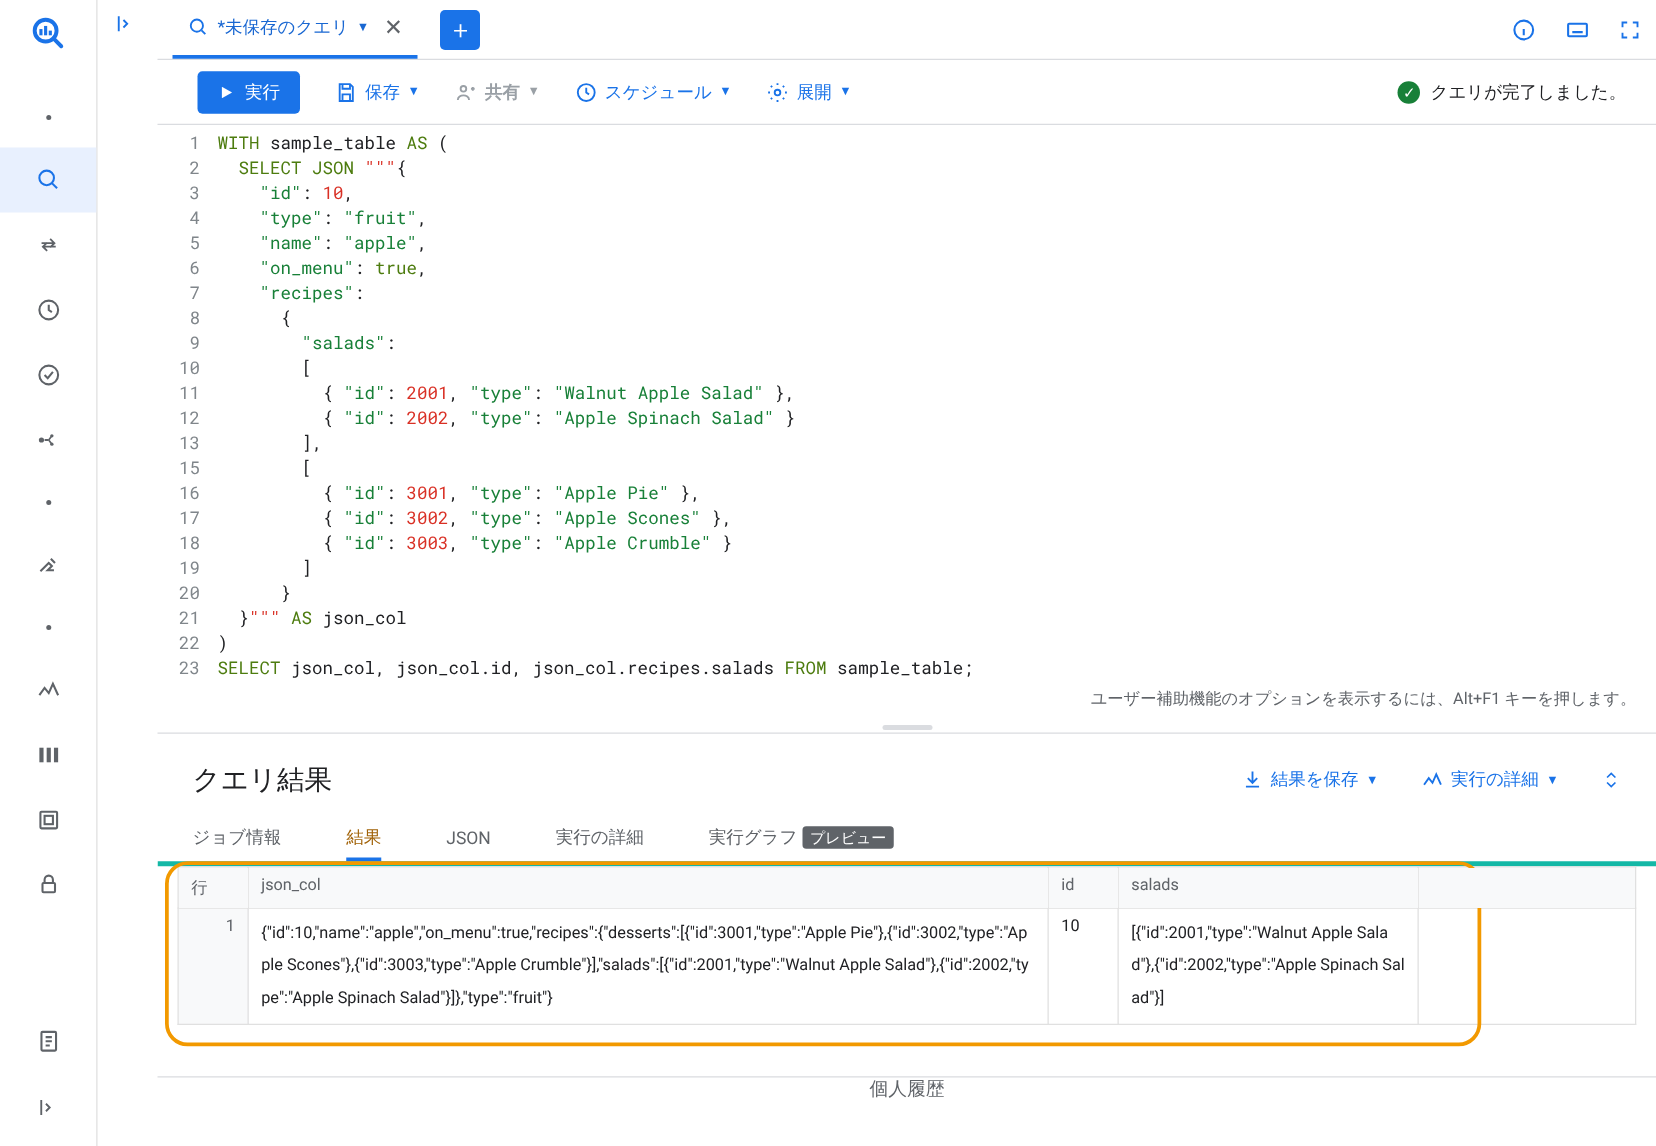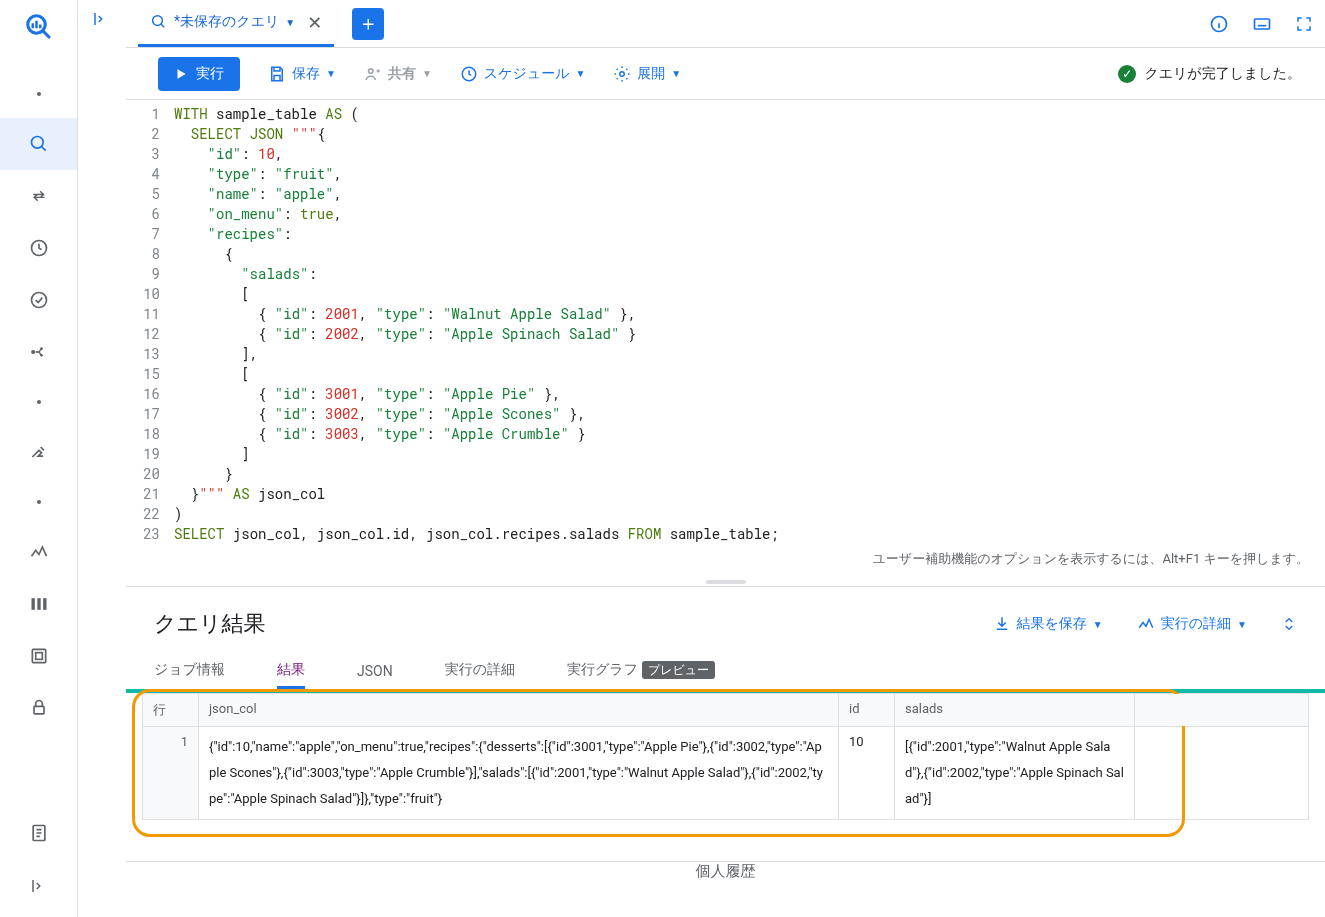--- a/index.html
+++ b/index.html
@@ -58,21 +58,21 @@
   .results { border-top:1px solid #dadce0; display:flex; flex-direction:column; flex:1; overflow:auto;}
   .results-hdr { display:flex; align-items:center; padding:22px 28px 14px 28px;}
   .results-title { font-size:22px; color:#202124; }
   .results-actions { margin-left:auto; display:flex; gap:34px; align-items:center; color:#1a73e8; font-size:14px;}
   .results-actions .caret{font-size:10px;}
   .results-actions .lnk{display:flex;align-items:center;gap:6px;cursor:pointer;}
   .expand-col {color:#1a73e8;font-size:18px;cursor:pointer;}
 
   .results-tabs { display:flex; gap:52px; padding:0 28px; border-bottom:4px solid #14b8a6; height:40px; align-items:flex-end;}
   .rtab { padding-bottom:10px; color:#5f6368; cursor:pointer; font-size:14px;}
-  .rtab.active { color:#701a75; border-bottom:3px solid #1a73e8; padding-bottom:7px; font-weight:500;font-family:Liberation Serif, serif;}
+  .rtab.active { color:#a16207; border-bottom:3px solid #1a73e8; padding-bottom:7px; font-weight:500;font-family:Liberation Serif, serif;}
   .badge { background:#5f6368; color:#fff; font-size:12px; padding:2px 6px; border-radius:3px; margin-left:4px;}
 
   
   .result-table-wrap { padding:0 16px 12px 16px; position:relative;}
   .highlight-box { position:absolute; border:3px solid #f29900; border-radius:18px; pointer-events:none;}
   table.rt { border-collapse:collapse; width:100%; font-size:13px;}
   table.rt th, table.rt td { border:1px solid #e0e0e0; padding:7px 10px; text-align:left; vertical-align:top; background:#fff;}
   table.rt th { background:#f8f9fa; color:#5f6368; font-weight:400; position:relative;}
   table.rt td.rownum { text-align:right; background:#f8f9fa; color:#5f6368; width:48px;}
   .coltxt { line-height:26px; white-space:normal; word-break:break-all;}

